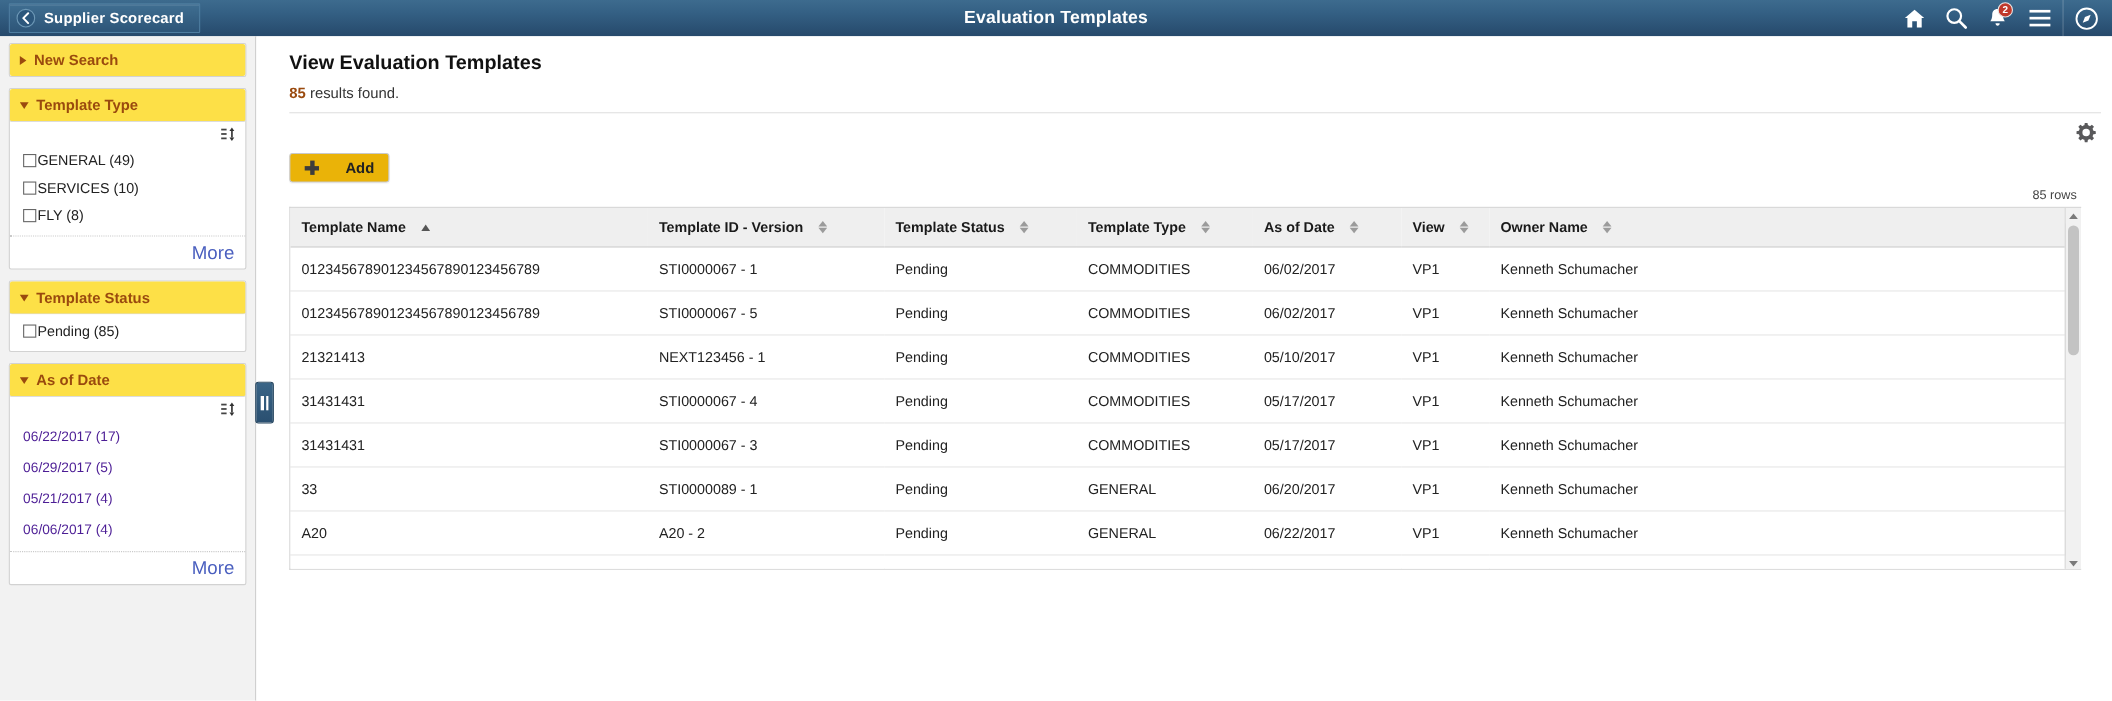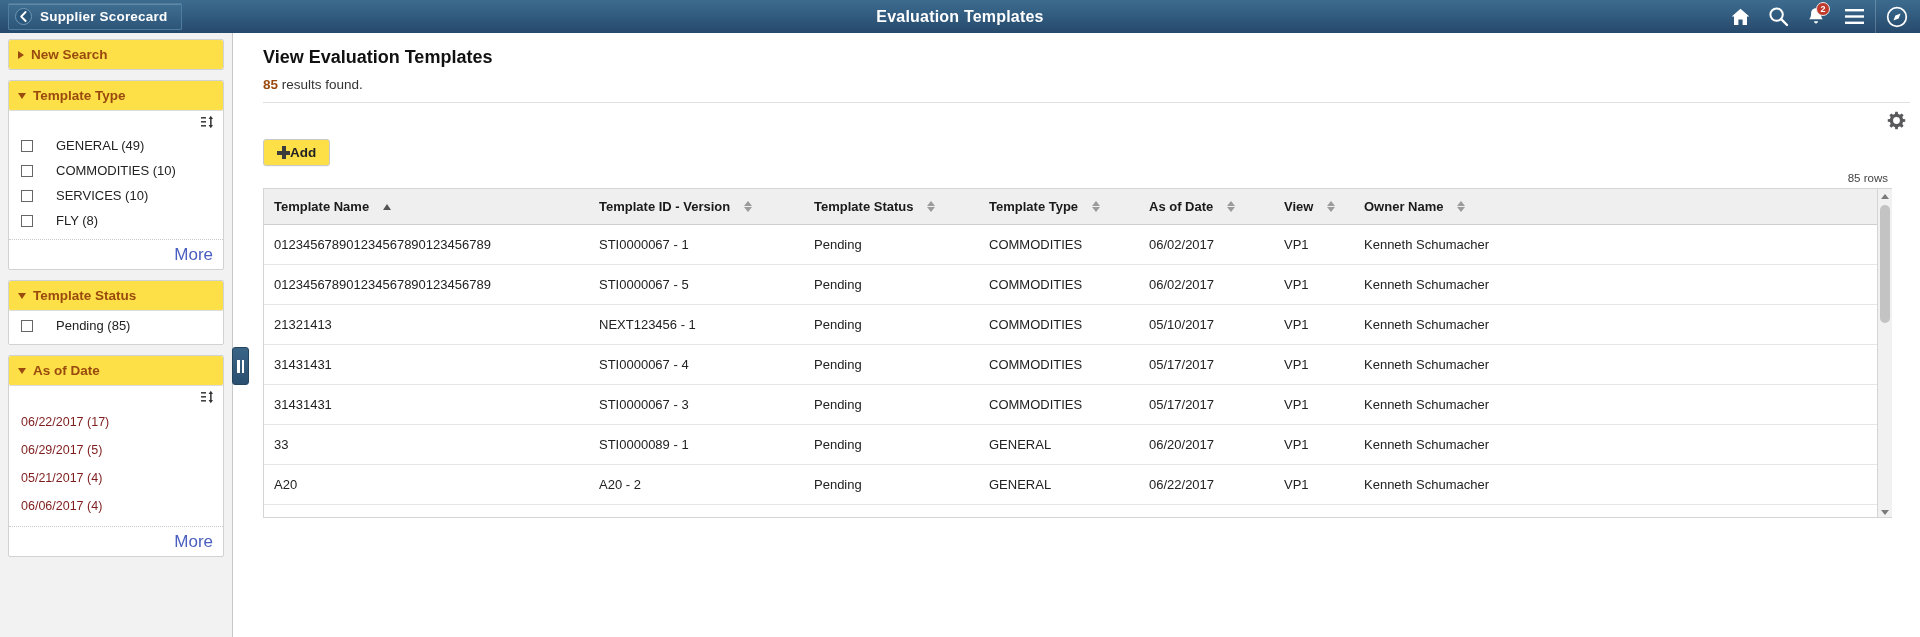--- a/index.html
+++ b/index.html
@@ -81,30 +81,30 @@
   .facet-head.bordered { border-bottom: 1px solid #dcdcdc; }
   .tri-right { width: 0; height: 0; border-left: 6px solid #9a4a0e;
                border-top: 4px solid transparent; border-bottom: 4px solid transparent; }
   .tri-down  { width: 0; height: 0; border-top: 6px solid #9a4a0e;
                border-left: 4.5px solid transparent; border-right: 4.5px solid transparent; }
   .facet-sorttool {
     display: flex; justify-content: flex-end; padding: 4px 8px 2px 0;
   }
   .facet-body { padding: 2px 0 6px 0; }
   .facet-row {
-    display: flex; align-items: center; gap: 23px;
+    display: flex; align-items: center; gap: 1px;
     padding: 5px 12px; font-size: 13px; color: #222;
   }
   .cbox {
     width: 12px; height: 12px; border: 1px solid #666; background: #fff;
     flex: 0 0 auto; cursor: pointer;
   }
   .facet-link {
     display: block; padding: 7px 12px; font-size: 12.5px;
-    color: #7f1d1d; cursor: pointer;
+    color: #4c1d95; cursor: pointer;
   }
   .facet-more-wrap {
     border-top: 1px dotted #c9c9c9; text-align: right; padding: 5px 10px 4px 0;
   }
   .more-link { color: #4a5fbf; font-size: 17px; cursor: pointer; }
 
   
   .collapse-handle {
     position: absolute; left: 232px; top: 314px;
     width: 17px; height: 38px; border-radius: 3px;
@@ -131,22 +131,22 @@
     display: flex; justify-content: flex-end; align-items: center;
     height: 34px; padding-right: 4px;
   }
   .gear-btn { cursor: pointer; display: flex; align-items: center; }
 
   .action-row {
     display: flex; align-items: center; justify-content: space-between;
     margin-top: 2px;
   }
   .add-btn {
-    display: inline-flex; align-items: center; gap: 0;
-    padding: 5px 13px; background: #fde047;
+    display: inline-flex; align-items: center; gap: 24px;
+    padding: 5px 13px; background: #eab308;
     border: 1px solid #c9c9c9; border-radius: 3px;
     font-size: 13.5px; font-weight: bold; color: #222; cursor: pointer;
     box-shadow: 0 1px 1px rgba(0,0,0,.04);
     text-align: right;
   }
   .plus-glyph { position: relative; width: 13px; height: 13px; flex: 0 0 auto; }
   .plus-glyph::before, .plus-glyph::after {
     content: ""; position: absolute; background: #3c3c3c;
   }
   .plus-glyph::before { left: 0; top: 4.5px; width: 13px; height: 4px; }
@@ -290,24 +290,20 @@
           <rect x="0" y="10" width="5" height="1.6" fill="#444"></rect>
           <path d="M9.8 0.8 L12 4 L7.6 4 Z" fill="#333"></path>
           <rect x="9.1" y="4" width="1.5" height="6" fill="#333"></rect>
           <path d="M9.8 13.2 L12 10 L7.6 10 Z" fill="#333"></path>
         </svg>
       </div>
       <div class="facet-body">
         <div class="facet-row">
           <span class="cbox"></span>
           <span>GENERAL (49)</span>
-        </div>
-        <div class="facet-row">
-          <span class="cbox"></span>
-          <span>COMMODITIES (10)</span>
         </div>
         <div class="facet-row">
           <span class="cbox"></span>
           <span>SERVICES (10)</span>
         </div>
         <div class="facet-row">
           <span class="cbox"></span>
           <span>FLY (8)</span>
         </div>
       </div>

